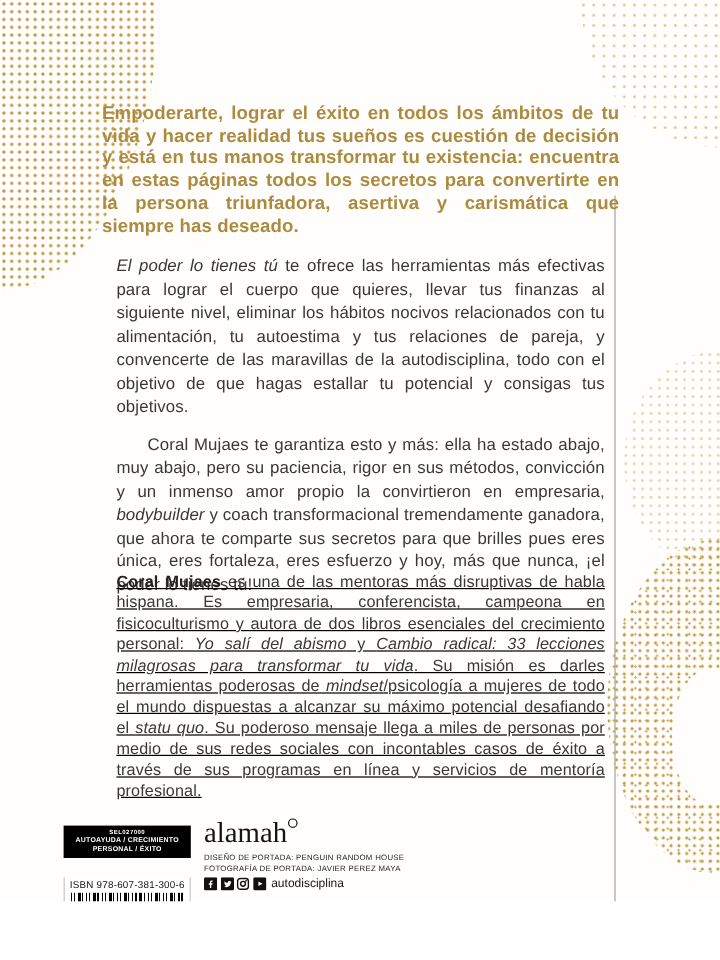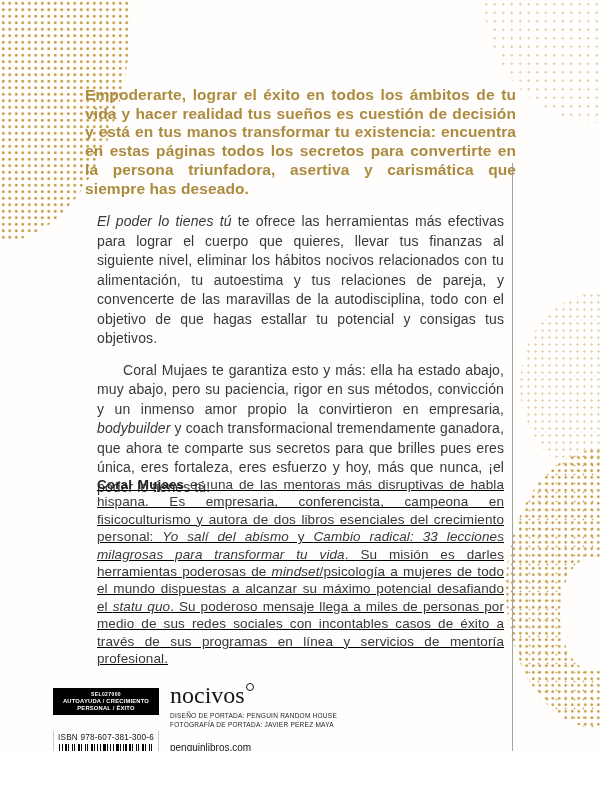--- a/index.html
+++ b/index.html
@@ -114,26 +114,25 @@
       <div class="category-line">PERSONAL / ÉXITO</div>
     </div>
     <div class="barcode">
       <div class="isbn">ISBN 978-607-381-300-6</div>
       <div class="bars"></div>
       <div class="digits">9 786073 813006 &gt;</div>
     </div>
   </div>
 
   <div class="publisher-block">
-    <div class="alamah"><span>nocivos</span><span class="ring"></span></div>
+    <div class="alamah"><span>alamah</span><span class="ring"></span></div>
     <div class="credits">
       <div>DISEÑO DE PORTADA: PENGUIN RANDOM HOUSE</div>
       <div>FOTOGRAFÍA DE PORTADA: JAVIER PEREZ MAYA</div>
     </div>
-    <div class="website">penguinlibros.com</div>
     <div class="social-row">
       <span class="icon">
           <svg viewBox="0 0 24 24">
             <rect width="24" height="24" rx="2.5" fill="#111"></rect>
             <path fill="#fff" d="M13.2 19.5v-6h2.1l.3-2.4h-2.4V9.4c0-.7.2-1.2 1.2-1.2h1.3V6.1c-.2 0-1-.1-1.8-.1-1.8 0-3.1 1.1-3.1 3.2v1.9H8.7v2.4h2.1v6h2.4z"></path>
           </svg>
         </span>
       <span class="icon">
           <svg viewBox="0 0 24 24">
             <rect width="24" height="24" rx="2.5" fill="#111"></rect>

